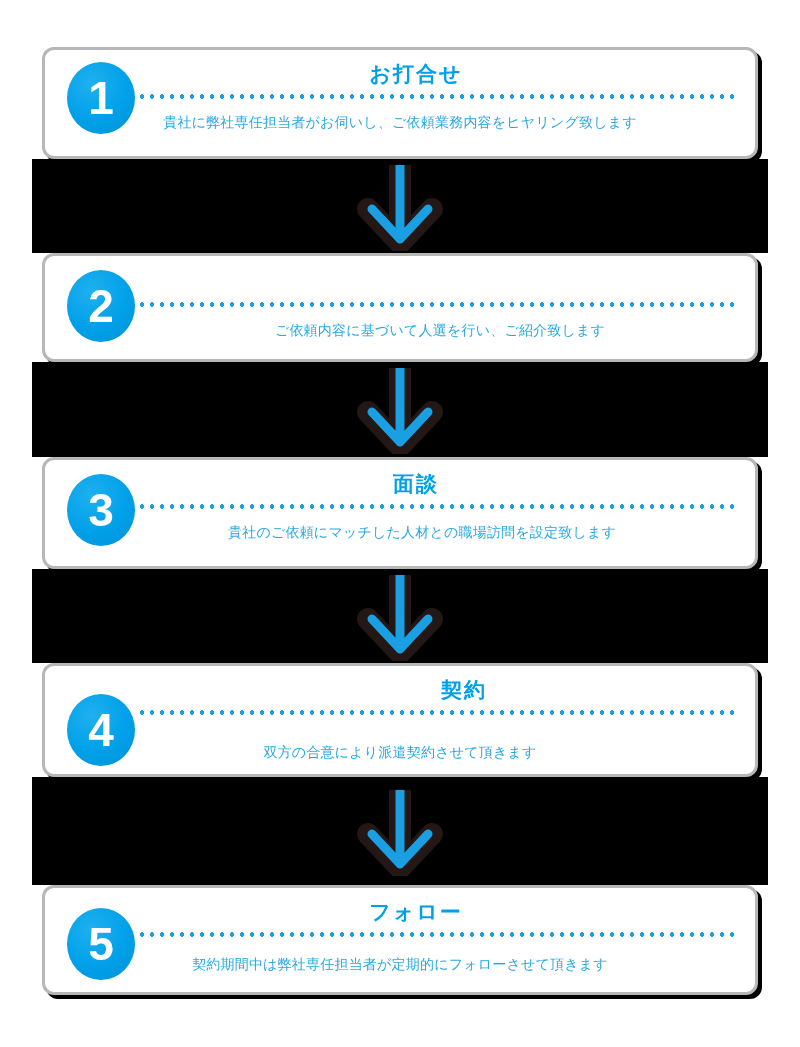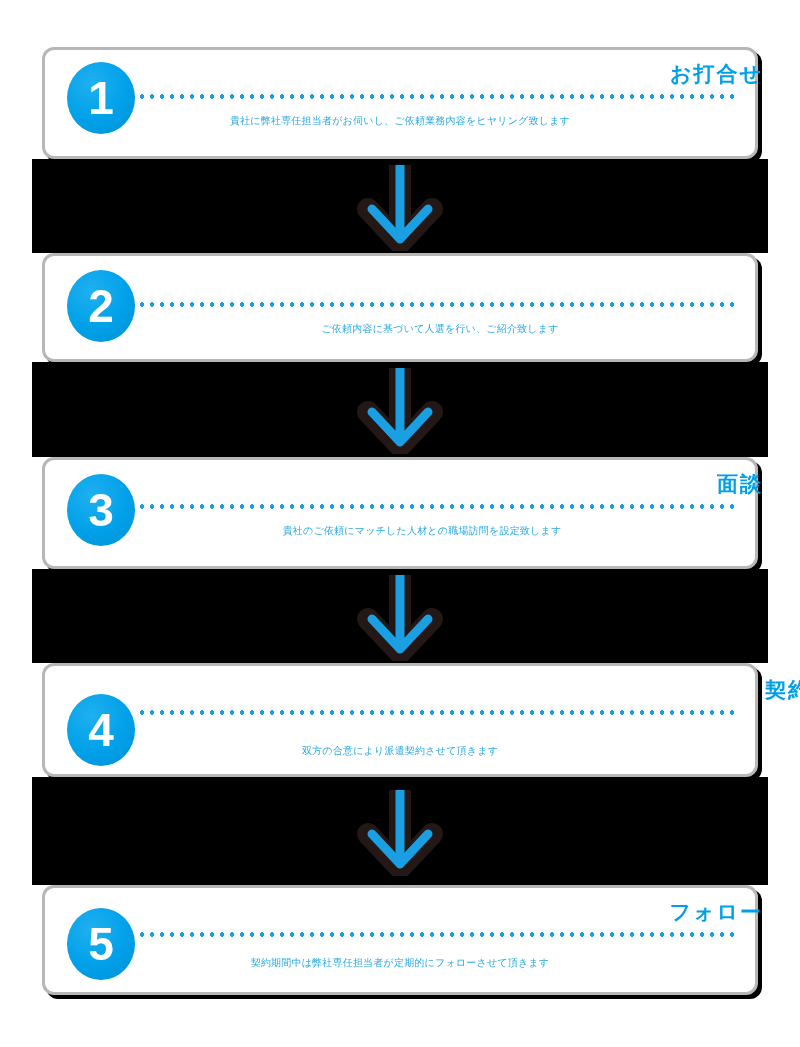--- a/index.html
+++ b/index.html
@@ -74,23 +74,23 @@
     font-size: 46px;
     font-weight: bold;
     line-height: 72px;
     text-align: center;
     letter-spacing: 0;
   }
 
   
   .step-title {
     position: absolute;
-    left: 8px;
+    left: 16px;
     width: 100%;
-    text-align: right;
+    text-align: center;
     color: #00a0e9;
     font-size: 21px;
     font-weight: bold;
     letter-spacing: 2px;
   }
 
   
   .step-rule {
     position: absolute;
     height: 5px;
@@ -100,21 +100,21 @@
     background-position: 0 0;
   }
 
   
   .step-desc {
     position: absolute;
     left: 0;
     width: 100%;
     text-align: center;
     color: #29a8e0;
-    font-size: 10px;
+    font-size: 14px;
     letter-spacing: 0.2px;
   }
 </style>
 </head>
 <body>
 
 <div id="flow-root">
 
   <div class="gap-band" style="top:159px;  height:94px;"></div>
   <div class="gap-band" style="top:362px;  height:95px;"></div>

